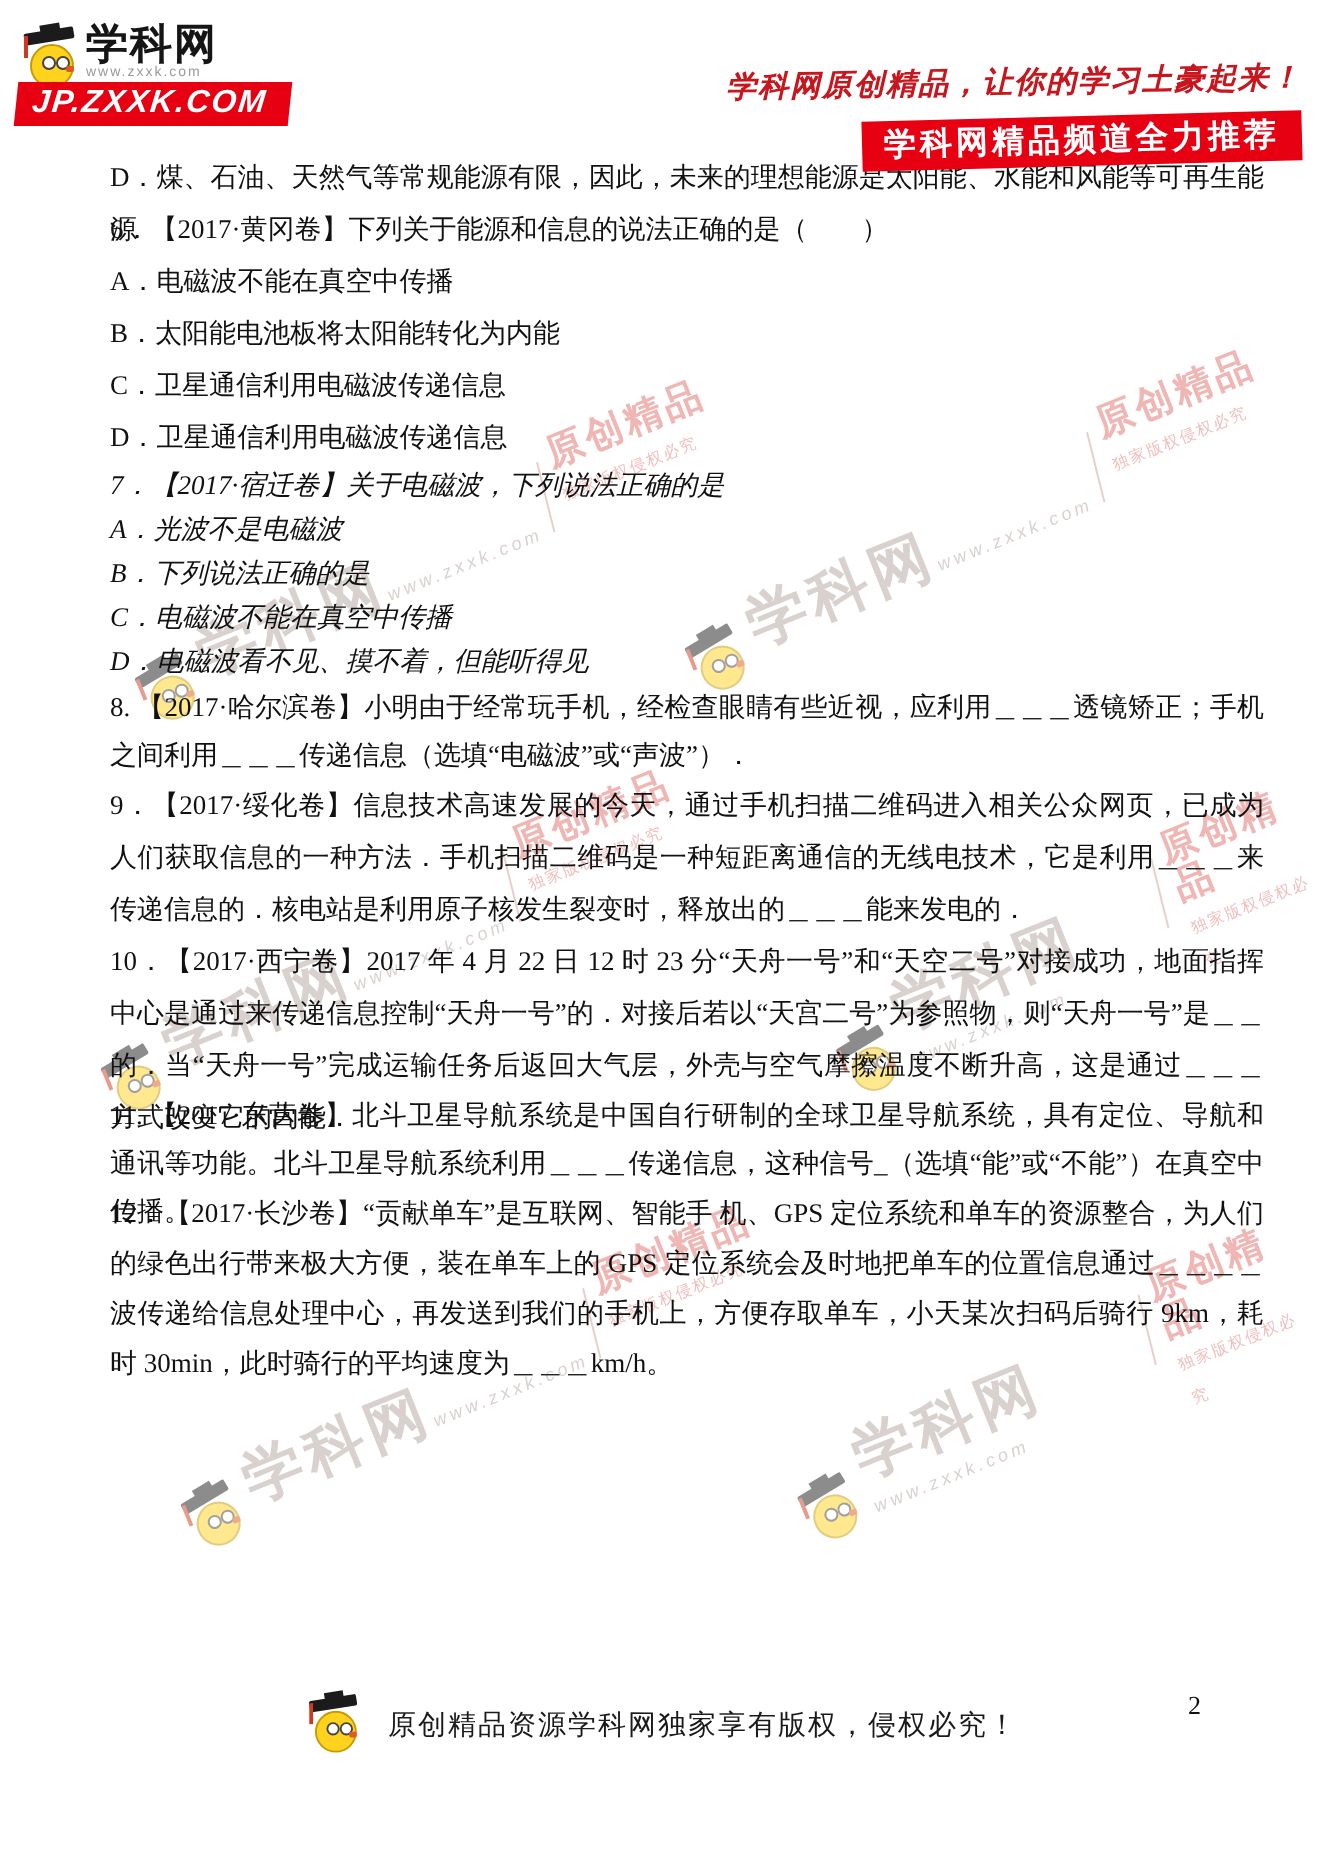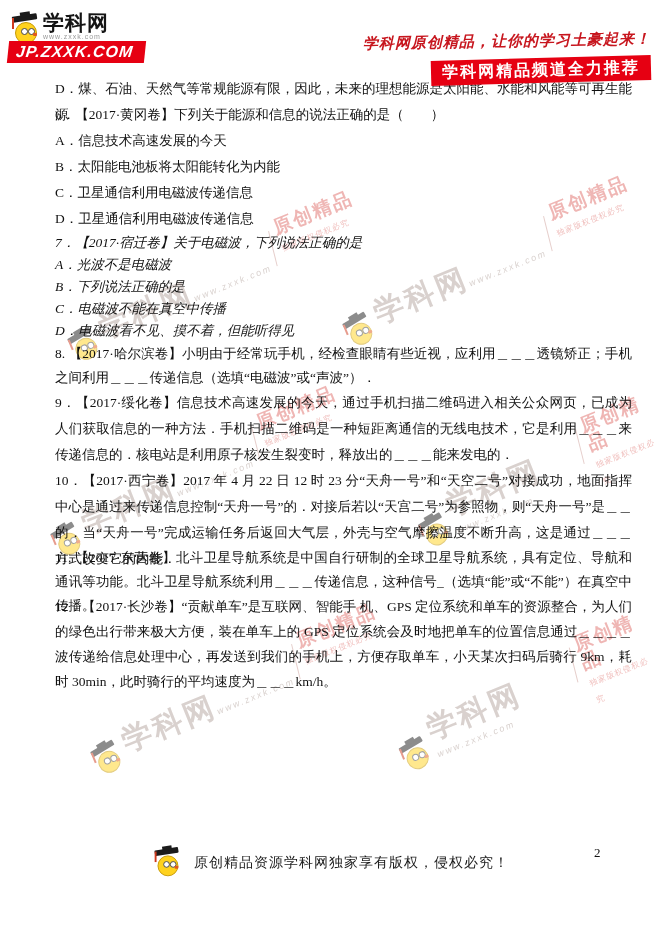--- a/index.html
+++ b/index.html
@@ -174,21 +174,21 @@
 </div>
 
 <div class="header-right">
   <div class="slogan">学科网原创精品，让你的学习土豪起来！</div>
   <span class="ribbon">学科网精品频道全力推荐</span>
 </div>
 
 <div class="content">
   <p class="l26">D．煤、石油、天然气等常规能源有限，因此，未来的理想能源是太阳能、水能和风能等可再生能源</p>
   <p class="l26">6．【2017·黄冈卷】下列关于能源和信息的说法正确的是（　　）</p>
-  <p class="l26">A．信息技术高速发展的今天</p>
+  <p class="l26">A．电磁波不能在真空中传播</p>
   <p class="l26">B．太阳能电池板将太阳能转化为内能</p>
   <p class="l26">C．卫星通信利用电磁波传递信息</p>
   <p class="l26">D．卫星通信利用电磁波传递信息</p>
   <p class="l22">7．【2017·宿迁卷】关于电磁波，下列说法正确的是</p>
   <p class="l22">A．光波不是电磁波</p>
   <p class="l22">B．下列说法正确的是</p>
   <p class="l22">C．电磁波不能在真空中传播</p>
   <p class="l22">D．电磁波看不见、摸不着，但能听得见</p>
   <p class="h2">8. 【2017·哈尔滨卷】小明由于经常玩手机，经检查眼睛有些近视，应利用＿＿＿透镜矫正；手机之间利用＿＿＿传递信息（选填“电磁波”或“声波”）．</p>
   <p class="h3">9．【2017·绥化卷】信息技术高速发展的今天，通过手机扫描二维码进入相关公众网页，已成为人们获取信息的一种方法．手机扫描二维码是一种短距离通信的无线电技术，它是利用＿＿＿来传递信息的．核电站是利用原子核发生裂变时，释放出的＿＿＿能来发电的．</p>

